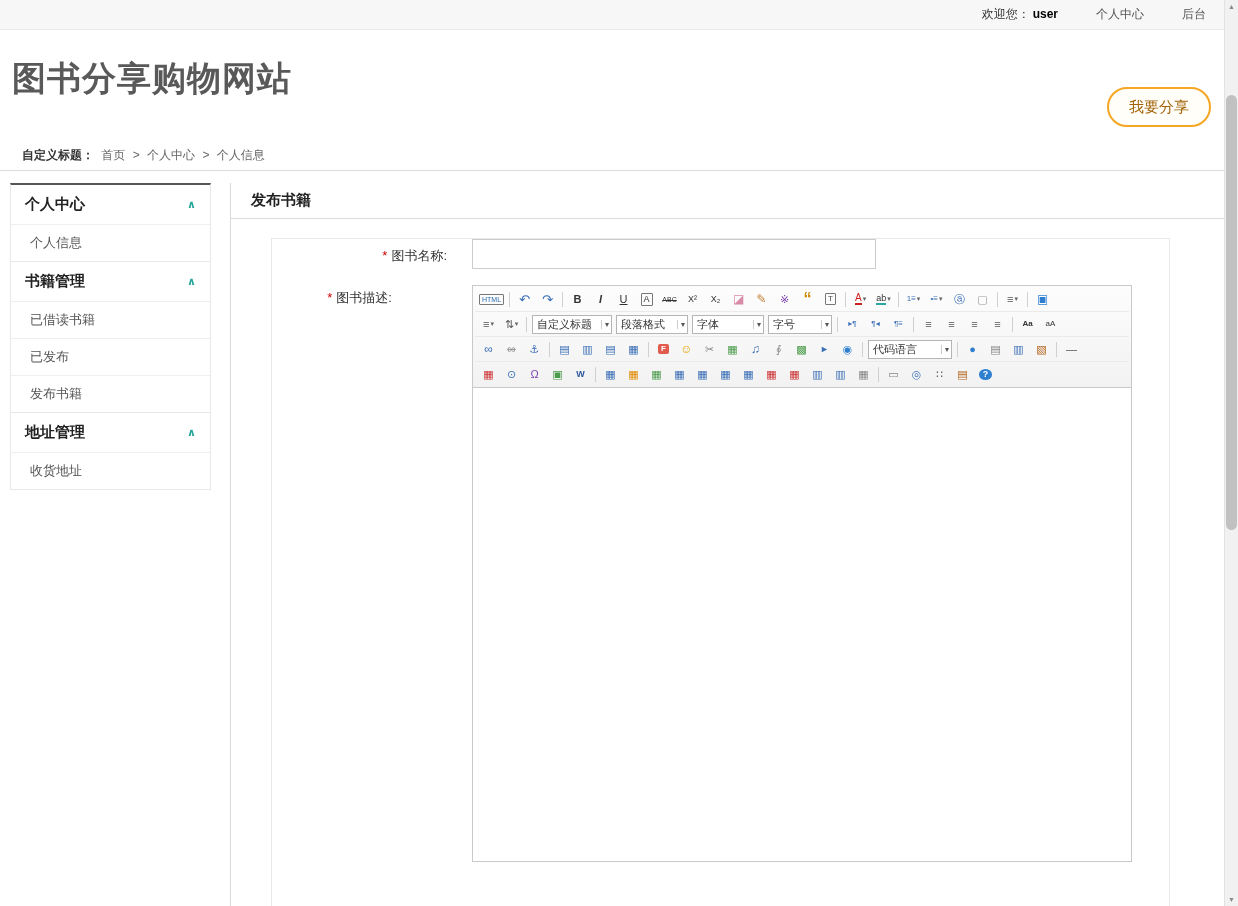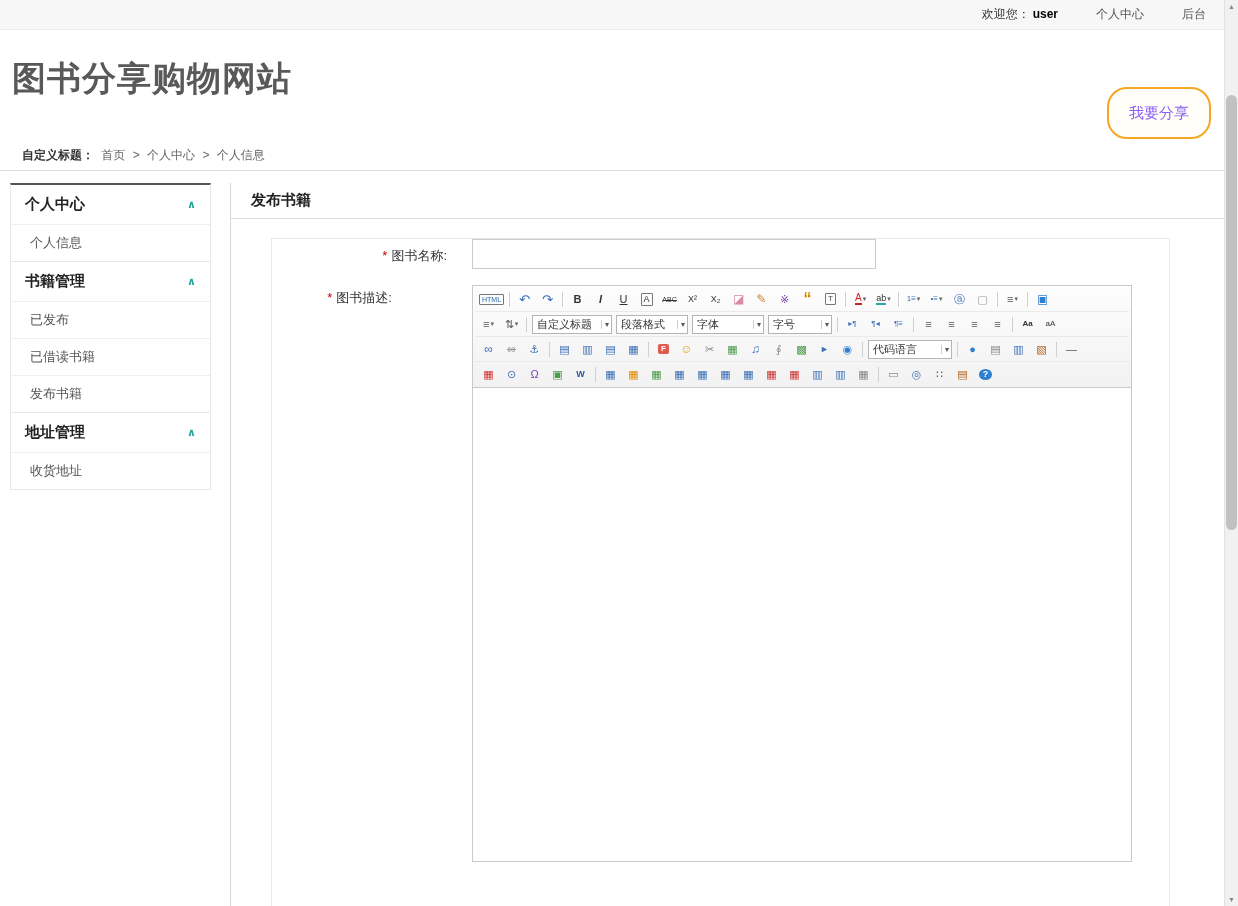--- a/index.html
+++ b/index.html
@@ -18,23 +18,23 @@
   .tb-welcome { color:#333; }
   .tb-user { font-weight:bold; color:#000; margin-left:3px; }
   .tb-link { margin-left:38px; color:#555; text-decoration:none; cursor:pointer; }
   
   .site-header { position:relative; height:100px; background:#fff; }
   .site-header h1 {
     padding:26px 0 0 12px; font-size:34px; color:#595959;
     font-weight:bold; letter-spacing:1px;
   }
   .share-btn {
-    position:absolute; right:27px; top:57px; height:52px; padding:0 20px;
+    position:absolute; right:27px; top:57px; height:40px; padding:0 20px;
     background:#fffef9; border:2px solid #f5a623; border-radius:20px;
-    color:#8b5cf6; font-size:15px; cursor:pointer;
+    color:#a16207; font-size:15px; cursor:pointer;
     font-family:inherit;
   }
   
   .breadcrumb { padding:17px 0 0 22px; font-size:12px; height:40px; }
   .bc-label { font-weight:bold; color:#333; }
   .bc-link { color:#666; margin:0 4px; text-decoration:none; cursor:pointer; }
   .bc-sep { color:#666; }
   .bc-current { color:#666; margin-left:4px; }
   .page-divider { border-top:1px solid #dcdcdc; }
   
@@ -141,22 +141,22 @@
       <span class="sb-title">个人中心</span>
       <span class="sb-chevron">∧</span>
     </div>
     <div class="sb-item"><span>个人信息</span></div>
   </div>
   <div class="sb-section">
     <div class="sb-header">
       <span class="sb-title">书籍管理</span>
       <span class="sb-chevron">∧</span>
     </div>
+    <div class="sb-item"><span>已借读书籍</span></div>
     <div class="sb-item"><span>已发布</span></div>
-    <div class="sb-item"><span>已借读书籍</span></div>
     <div class="sb-item"><span>发布书籍</span></div>
   </div>
   <div class="sb-section">
     <div class="sb-header">
       <span class="sb-title">地址管理</span>
       <span class="sb-chevron">∧</span>
     </div>
     <div class="sb-item"><span>收货地址</span></div>
   </div>
 </aside>

